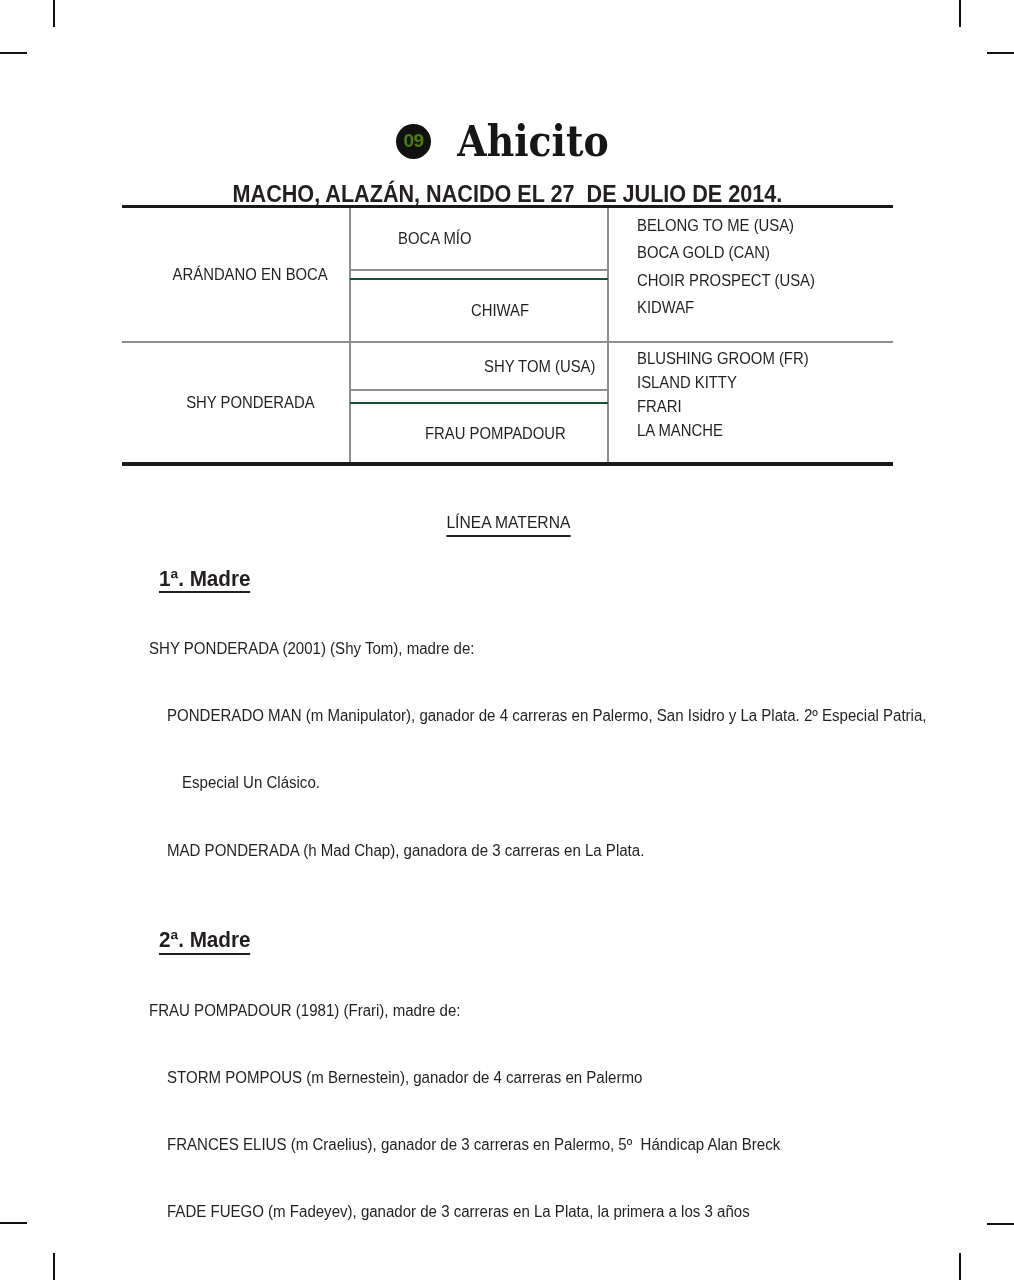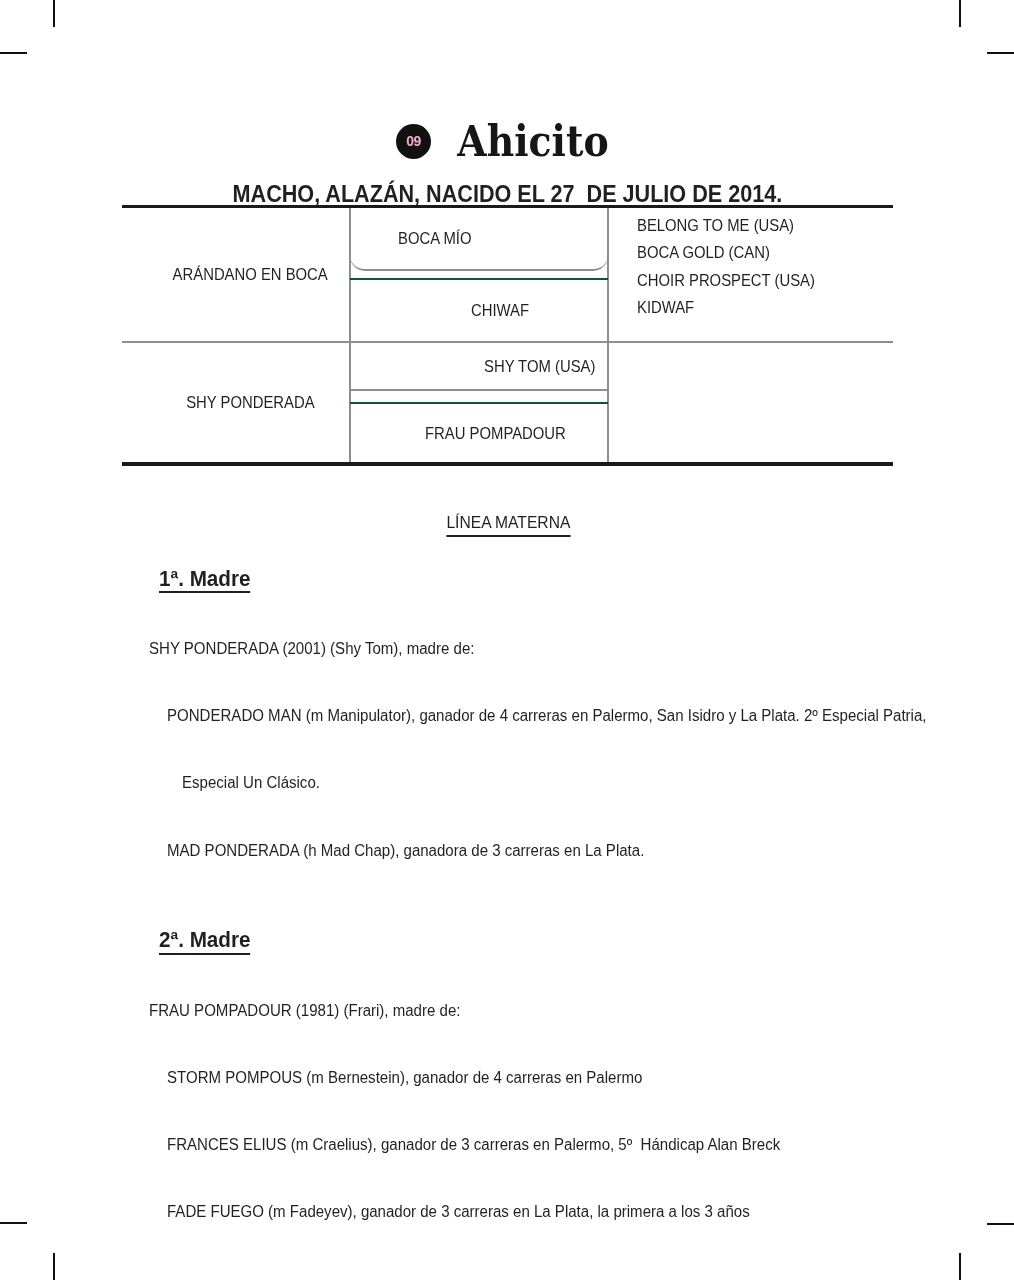--- a/index.html
+++ b/index.html
@@ -11,22 +11,22 @@
   }
   
   .mark { position:absolute; background:#111111; }
   
   .title-row {
     position:absolute; left:122px; top:118px; width:771px; height:46px;
     display:flex; align-items:center; justify-content:center; gap:16px;
   }
   .badge {
     width:35px; height:35px; border-radius:50%; background:#111111;
-    color:#f9a8d4; display:flex; align-items:center; justify-content:center;
-    font-size:14px; font-weight:700; letter-spacing:-0.5px; flex:0 0 auto;
+    color:#4d7c0f; display:flex; align-items:center; justify-content:center;
+    font-size:19px; font-weight:700; letter-spacing:-0.5px; flex:0 0 auto;
   }
   .horse-title {
     font-family:"DejaVu Serif", serif; font-weight:700; font-size:43px;
     color:#161616; display:inline-block; transform:scaleX(0.88);
     transform-origin:50% 50%; white-space:pre; line-height:1;
   }
   .subtitle {
     position:absolute; left:122px; top:183px; width:771px; text-align:center;
     font-size:24px; font-weight:700; line-height:22px;
   }
@@ -40,21 +40,21 @@
   }
   .ped .vline { position:absolute; top:0; bottom:0; width:2px; background:#8e8e8e; }
   .ped .v1 { left:227px; } .ped .v2 { left:485px; }
   .ped .hmid { position:absolute; left:0; right:0; top:133px; height:2px; background:#8e8e8e; }
   .half { position:absolute; left:0; right:0; display:grid; grid-template-columns:228px 258px 1fr; }
   .half1 { top:0; height:133px; }
   .half2 { top:135px; bottom:0; }
   .c1 { display:flex; align-items:center; justify-content:center; padding-left:28px; }
   .c2 { display:flex; flex-direction:column; }
   .c2 .sub { display:flex; align-items:center; padding-left:48px; }
-  .half1 .subA { height:63px; border-bottom:2px solid #8e8e8e;border-radius:15px; }
+  .half1 .subA { height:63px; border-bottom:2px solid #8e8e8e; }
   .half1 .gap  { height:7px; }
   .half2 .subA { height:48px; border-bottom:2px solid #8e8e8e;justify-content:flex-end; }
   .half2 .gap  { height:11px; }
   .c2 .subB { flex:1; border-top:2px solid #14532d;justify-content:center; }
   .c3 { display:flex; flex-direction:column; justify-content:space-around; padding:4px 0 20px 29px; }
   
   .bodytext { position:absolute; left:122px; top:512px; width:772px; font-size:16px; line-height:22.4px; }
   .bodytext .line { white-space:pre; }
   .bodytext .scale { display:inline-block; transform:scaleX(0.94); transform-origin:0 50%; white-space:pre; }
   .lm-head { text-align:center; margin-bottom:8px; font-size:17px; }
@@ -122,20 +122,26 @@
       </div>
       <div class="c2">
         <div class="sub subA">
           <span class="cx">SHY TOM (USA)</span>
         </div>
         <div class="gap"></div>
         <div class="sub subB">
           <span class="cx">FRAU POMPADOUR</span>
         </div>
       </div>
+      <div class="c3">
+        <span class="cx">BLUSHING GROOM (FR)</span>
+        <span class="cx">ISLAND KITTY</span>
+        <span class="cx">FRARI</span>
+        <span class="cx">LA MANCHE</span>
+      </div>
     </div>
   </div>
 
   <div class="bodytext">
     <div class="lm-head">
       <span>LÍNEA MATERNA</span>
     </div>
 
     <div class="line sec-head">
       <span class="scale">1ª. Madre</span>

